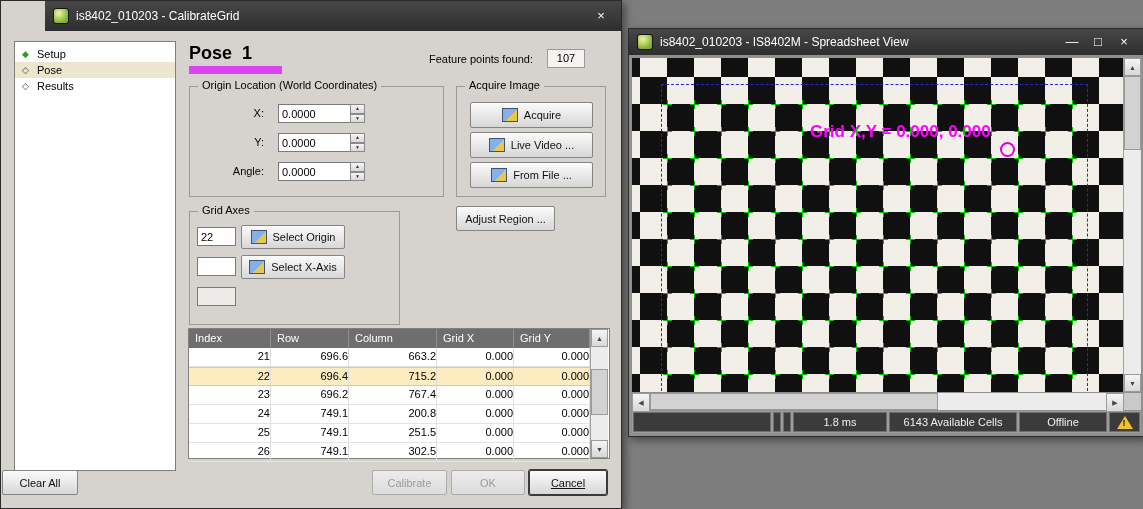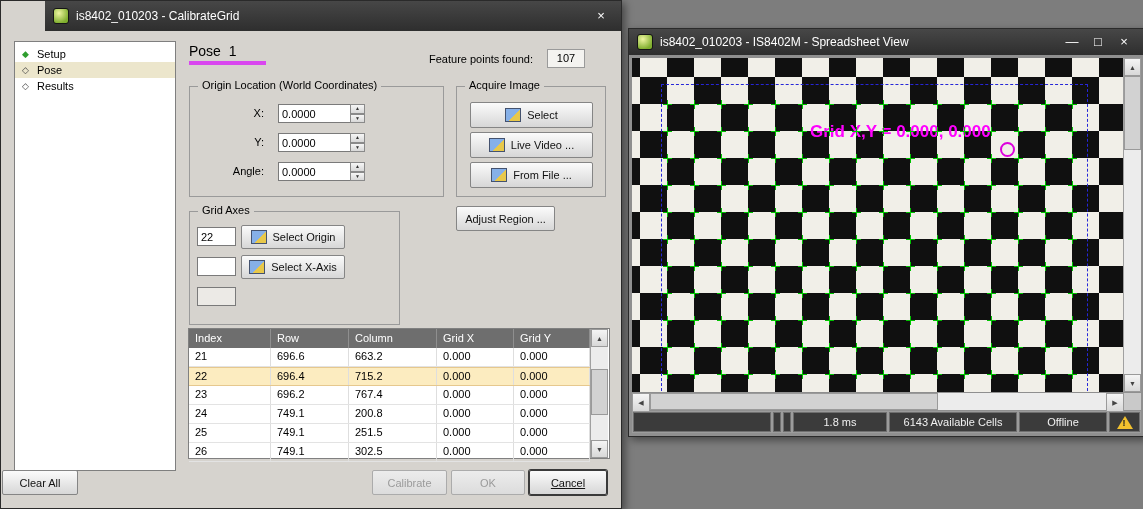--- a/index.html
+++ b/index.html
@@ -20,22 +20,22 @@
   
   .calib{left:0;top:0;width:620px;height:507px;}
   .calib .titlebar{height:30px;margin-left:44px;}
   .tree{position:absolute;left:13px;top:40px;width:160px;height:424px;background:#fff;
     border:1px solid #7f7f7f;padding-top:4px;}
   .tree-item{height:16px;display:flex;align-items:center;gap:5px;padding-left:7px;font-size:11px;}
   .tree-item.sel{background:#ece6cc;}
   .d-icon{font-size:9px;line-height:16px;width:10px;color:#444;}
   .d-icon.filled{color:#2f9e2f;}
 
-  .pose-title{position:absolute;left:188px;top:42px;font-size:14px;font-weight:normal;
-    border-bottom:4px solid #d946ef;padding:0 30px 2px 0;white-space:pre;}
+  .pose-title{position:absolute;left:188px;top:42px;font-size:18px;font-weight:bold;
+    border-bottom:8px solid #d946ef;padding:0 30px 2px 0;white-space:pre;}
   .fp-label{position:absolute;left:428px;top:52px;font-size:11px;}
   .fp-value{position:absolute;left:546px;top:48px;width:36px;height:17px;line-height:17px;
     background:#f4f3f0;border:1px solid #9a9a9a;text-align:center;font-size:11px;}
 
   .group{position:absolute;border:1px solid #9a9a9a;}
   .legend{position:absolute;top:-8px;left:8px;background:#d6d3ce;padding:0 4px;font-size:11px;}
   .g-origin{left:188px;top:85px;width:253px;height:109px;}
   .g-acquire{left:455px;top:85px;width:148px;height:109px;}
   .g-axes{left:188px;top:210px;width:209px;height:112px;}
 
@@ -59,21 +59,21 @@
 
   .adjust-btn{left:455px;top:205px;width:97px;height:23px;}
 
   
   .table{position:absolute;left:187px;top:327px;width:420px;height:129px;border:1px solid #808080;
     background:#fff;display:flex;}
   .tbl-main{width:401px;}
   .thead,.trow{display:grid;grid-template-columns:82px 78px 88px 77px 76px;}
   .thead{height:19px;background:#6e6e6e;color:#fff;}
   .thead span{font-size:11px;line-height:19px;padding-left:6px;border-right:1px solid #8f8f8f;overflow:hidden;}
-  .trow{height:18px;border-bottom:1px solid #e3e3e3;}
+  .trow{height:18px;border-bottom:1px solid #e3e3e3;text-align:right;}
   .trow span{font-size:11px;line-height:17px;padding-left:6px;border-right:1px solid #dedede;overflow:hidden;}
   .trow.sel{background:#fcecc0;border-top:1px solid #e6c88e;border-bottom:1px solid #e6c88e;height:17px;}
   .tbl-sb{width:17px;background:#ececec;border-left:1px solid #a0a0a0;display:flex;flex-direction:column;}
   .sb-btn{height:16px;background:linear-gradient(#f5f5f5,#d8d8d8);border:1px solid #9a9a9a;
     font-size:7px;display:flex;align-items:center;justify-content:center;color:#444;}
   .sb-track{flex:1;position:relative;}
   .sb-thumb{position:absolute;left:0;right:0;background:#d2d2d2;border:1px solid #9a9a9a;}
   .tbl-sb .sb-thumb{top:22px;height:44px;}
 
   .f-btn{height:23px;}
@@ -178,21 +178,21 @@
       <span class="spin" style="left:160px;top:75px">
         <span>▲</span>
         <span>▼</span>
       </span>
     </div>
 
     <div class="group g-acquire">
       <span class="legend">Acquire Image</span>
       <div class="btn" style="left:13px;top:15px;width:121px;height:24px">
         <span class="btn-icon"></span>
-        <span class="b-label">Select</span>
+        <span class="b-label">Acquire</span>
       </div>
       <div class="btn" style="left:13px;top:45px;width:121px;height:24px">
         <span class="btn-icon"></span>
         <span class="b-label">Live Video ...</span>
       </div>
       <div class="btn" style="left:13px;top:75px;width:121px;height:24px">
         <span class="btn-icon"></span>
         <span class="b-label">From File ...</span>
       </div>
     </div>

